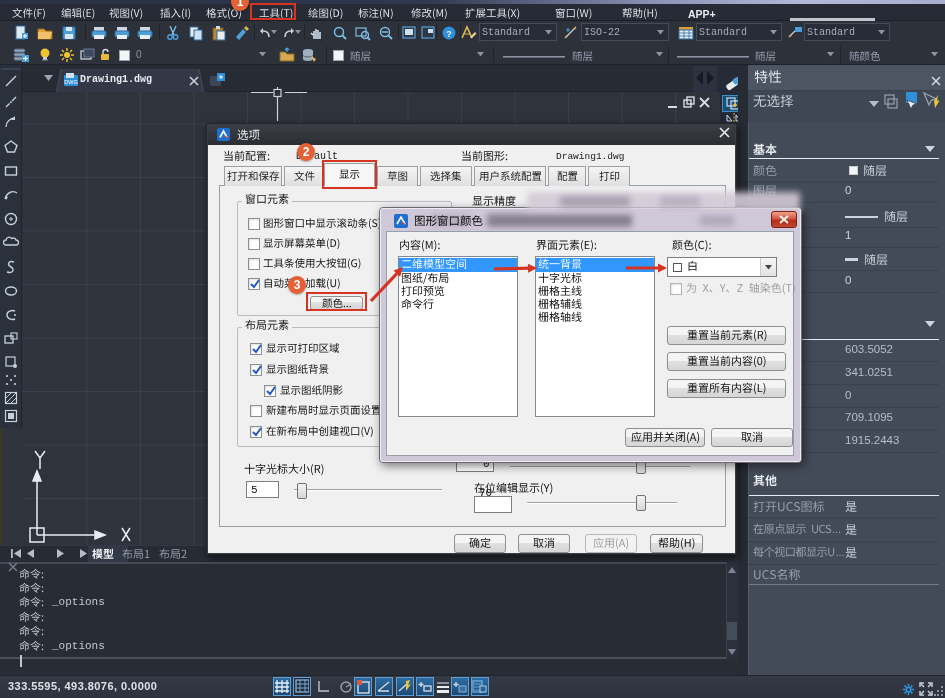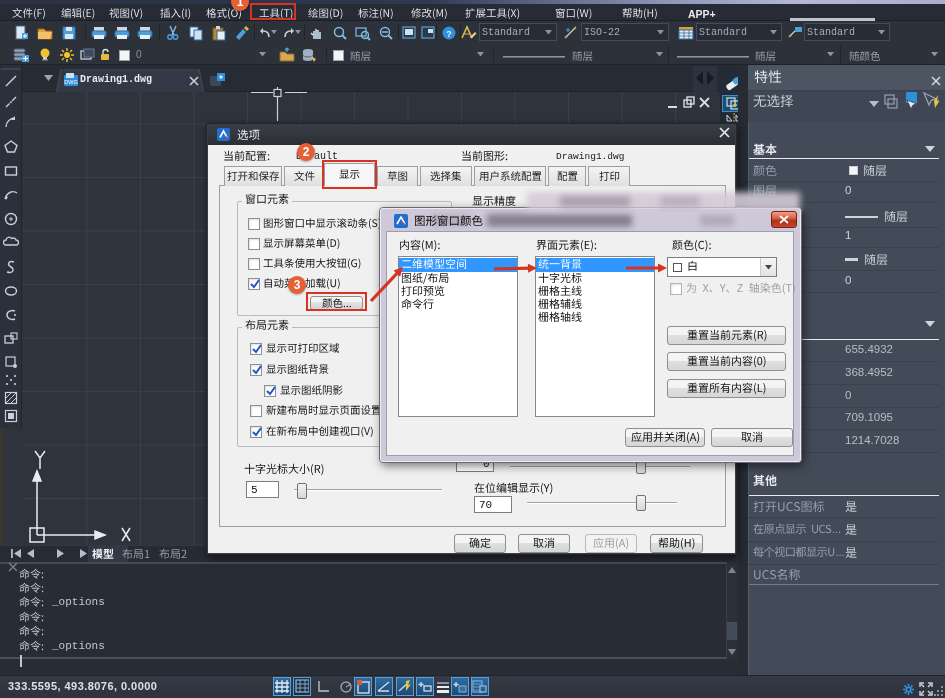--- a/index.html
+++ b/index.html
@@ -813,25 +813,25 @@
     <div style="position:absolute;left:748px;top:270px;width:191px;height:1px;background:#39414d"></div>
     <div style="position:absolute;left:748px;top:292px;width:191px;height:1px;background:#39414d"></div>
     <svg style="position:absolute;left:753px;top:318px;overflow:visible" width="24" height="16" fill="#e8ebf0">
       <use href="#g64" transform="translate(0.0,11) scale(0.012,-0.012)"></use>
       <use href="#g65" transform="translate(12.0,11) scale(0.012,-0.012)"></use>
     </svg>
     <svg style="position:absolute;left:925px;top:321px;" width="11" height="7">
       <path d="M0 0h10l-5 6z" fill="#cfd5de"></path>
     </svg>
     <div style="position:absolute;left:749px;top:339px;width:190px;height:1px;background:#e8ecf2"></div>
-    <div style="position:absolute;left:845px;top:344px;font:400 11.5px 'Liberation Sans';color:#b6bec9;white-space:pre;line-height:1">655.4932</div>
-    <div style="position:absolute;left:845px;top:367px;font:400 11.5px 'Liberation Sans';color:#b6bec9;white-space:pre;line-height:1">368.4952</div>
+    <div style="position:absolute;left:845px;top:344px;font:400 11.5px 'Liberation Sans';color:#b6bec9;white-space:pre;line-height:1">603.5052</div>
+    <div style="position:absolute;left:845px;top:367px;font:400 11.5px 'Liberation Sans';color:#b6bec9;white-space:pre;line-height:1">341.0251</div>
     <div style="position:absolute;left:845px;top:390px;font:400 11.5px 'Liberation Sans';color:#b6bec9;white-space:pre;line-height:1">0</div>
     <div style="position:absolute;left:845px;top:412px;font:400 11.5px 'Liberation Sans';color:#b6bec9;white-space:pre;line-height:1">709.1095</div>
-    <div style="position:absolute;left:845px;top:435px;font:400 11.5px 'Liberation Sans';color:#b6bec9;white-space:pre;line-height:1">1214.7028</div>
+    <div style="position:absolute;left:845px;top:435px;font:400 11.5px 'Liberation Sans';color:#b6bec9;white-space:pre;line-height:1">1915.2443</div>
     <div style="position:absolute;left:748px;top:361px;width:191px;height:1px;background:#39414d"></div>
     <div style="position:absolute;left:748px;top:384px;width:191px;height:1px;background:#39414d"></div>
     <div style="position:absolute;left:748px;top:407px;width:191px;height:1px;background:#39414d"></div>
     <div style="position:absolute;left:748px;top:429px;width:191px;height:1px;background:#39414d"></div>
     <div style="position:absolute;left:748px;top:452px;width:191px;height:1px;background:#39414d"></div>
     <svg style="position:absolute;left:753px;top:474px;overflow:visible" width="24" height="16" fill="#e8ebf0">
       <use href="#g66" transform="translate(0.0,11) scale(0.012,-0.012)"></use>
       <use href="#g67" transform="translate(12.0,11) scale(0.012,-0.012)"></use>
     </svg>
     <div style="position:absolute;left:749px;top:495px;width:190px;height:1px;background:#e8ecf2"></div>
@@ -1233,21 +1233,21 @@
       <use href="#g143" transform="translate(11.0,10) scale(0.011,-0.011)"></use>
       <use href="#g5" transform="translate(22.0,10) scale(0.011,-0.011)"></use>
       <use href="#g6" transform="translate(33.0,10) scale(0.011,-0.011)"></use>
       <use href="#g77" transform="translate(44.0,10) scale(0.011,-0.011)"></use>
       <use href="#g78" transform="translate(55.0,10) scale(0.011,-0.011)"></use>
       <use href="#g2" transform="translate(66.0,10) scale(0.011,-0.011)"></use>
       <use href="#g144" transform="translate(69.7,10) scale(0.011,-0.011)"></use>
       <use href="#g4" transform="translate(75.6,10) scale(0.011,-0.011)"></use>
     </svg>
     <div style="position:absolute;left:474px;top:496px;width:38px;height:17px;z-index:52;background:#fff;border:1px solid #7a7e85"></div>
-    <div style="position:absolute;left:479px;top:500px;z-index:53;font:400 11px 'Liberation Mono';color:#111;white-space:pre;line-height:1">70</div>
+    <div style="position:absolute;left:479px;top:488px;z-index:53;font:400 11px 'Liberation Mono';color:#111;white-space:pre;line-height:1">70</div>
     <div style="position:absolute;left:527px;top:502px;width:150px;height:2px;z-index:52;background:#9ea3aa;border-bottom:1px solid #fff"></div>
     <div style="position:absolute;left:636px;top:495px;width:10px;height:16px;z-index:53;background:linear-gradient(#f2f2f2,#d8d8d8);border:1px solid #6e7176;border-radius:2px"></div>
     <div style="position:absolute;left:454px;top:534px;width:52px;height:19px;z-index:52;background:linear-gradient(#f4f4f4 45%,#e0e0e0 46%,#d6d6d6);border:1px solid #8e8f8f;border-radius:3px"></div>
     <svg style="position:absolute;left:469.0px;top:536.74px;z-index:53;overflow:visible" width="22" height="15" fill="#1a1a1a">
       <use href="#g145" transform="translate(0.0,10) scale(0.011,-0.011)"></use>
       <use href="#g146" transform="translate(11.0,10) scale(0.011,-0.011)"></use>
     </svg>
     <div style="position:absolute;left:518px;top:534px;width:52px;height:19px;z-index:52;background:linear-gradient(#f4f4f4 45%,#e0e0e0 46%,#d6d6d6);border:1px solid #8e8f8f;border-radius:3px"></div>
     <svg style="position:absolute;left:533.0px;top:536.74px;z-index:53;overflow:visible" width="22" height="15" fill="#1a1a1a">
       <use href="#g147" transform="translate(0.0,10) scale(0.011,-0.011)"></use>

